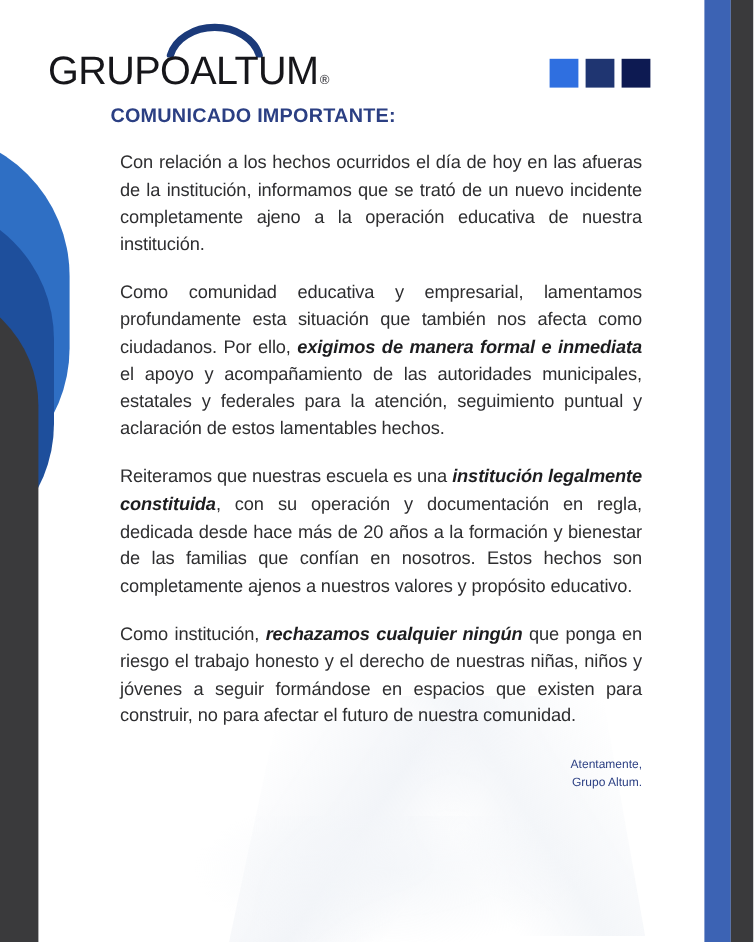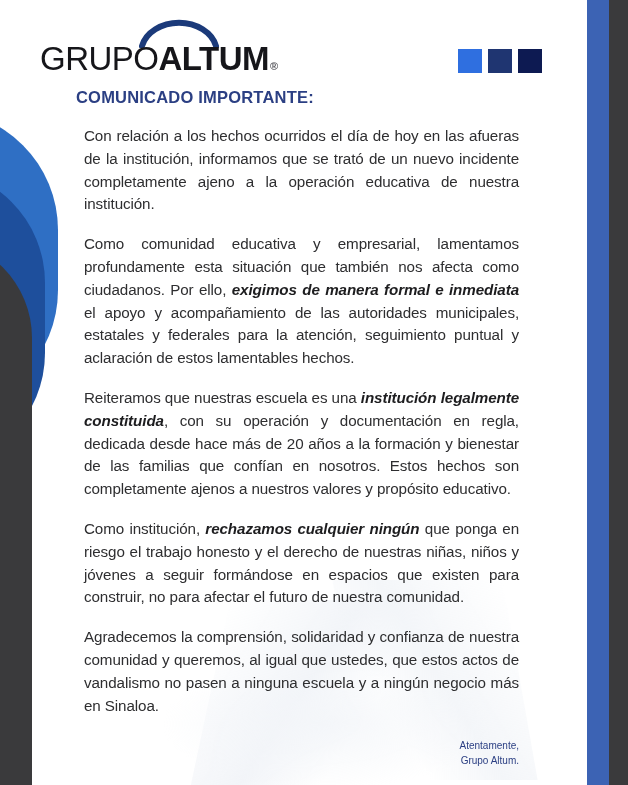--- a/index.html
+++ b/index.html
@@ -139,21 +139,21 @@
     white-space: nowrap;
     font-size: 33px;
     line-height: 1;
     letter-spacing: -0.5px;
     color: #16161a;
   }
   .logo-grupo {
     font-weight: 400;
   }
   .logo-altum {
-    font-weight: 700;
+    font-weight: 400;
     margin-top: 41px;
   }
   .logo-reg {
     font-size: 11px;
     font-weight: 700;
     vertical-align: baseline;
     color: #55555a;
     margin-left: 1px;
   }
 
@@ -166,21 +166,21 @@
     gap: 6px;
   }
   .swatch {
     width: 24px;
     height: 24px;
   }
 
   
   .doc-body {
     position: absolute;
-    left: 76px;
+    left: 92px;
     top: 88px;
     width: 443px;
   }
   .headline {
     font-size: 16.5px;
     font-weight: 700;
     letter-spacing: 0.2px;
     color: #2b3f83;
     margin: 0 0 18px 0;
   }
@@ -244,21 +244,20 @@
       <div class="swatch" style="background: rgb(13, 26, 82);"></div>
     </div>
 
     <div class="doc-body">
       <h1 class="headline">COMUNICADO IMPORTANTE:</h1>
       <div>
           <p class="para"><span>Con relación a los hechos ocurridos el día de hoy en las afueras de la institución, informamos que se trató de un nuevo incidente completamente ajeno a la operación educativa de nuestra institución.</span></p>
           <p class="para"><span>Como comunidad educativa y empresarial, lamentamos profundamente esta situación que también nos afecta como ciudadanos. Por ello, </span><b>exigimos de manera formal e inmediata</b><span> el apoyo y acompañamiento de las autoridades municipales, estatales y federales para la atención, seguimiento puntual y aclaración de estos lamentables hechos.</span></p>
           <p class="para"><span>Reiteramos que nuestras escuela es una </span><b>institución legalmente constituida</b><span>, con su operación y documentación en regla, dedicada desde hace más de 20 años a la formación y bienestar de las familias que confían en nosotros. Estos hechos son completamente ajenos a nuestros valores y propósito educativo.</span></p>
           <p class="para"><span>Como institución, </span><b>rechazamos cualquier ningún</b><span> que ponga en riesgo el trabajo honesto y el derecho de nuestras niñas, niños y jóvenes a seguir formándose en espacios que existen para construir, no para afectar el futuro de nuestra comunidad.</span></p>
-          <p class="para"><span>Agradecemos la comprensión, solidaridad y confianza de nuestra comunidad y queremos, al igual que ustedes, que estos actos de vandalismo no pasen a ninguna escuela y a ningún negocio más en Sinaloa.</span></p>
         </div>
       <div class="signoff">
         <div>Atentamente,</div>
         <div>Grupo Altum.</div>
       </div>
     </div>
 
   </div>
 </div>
 

